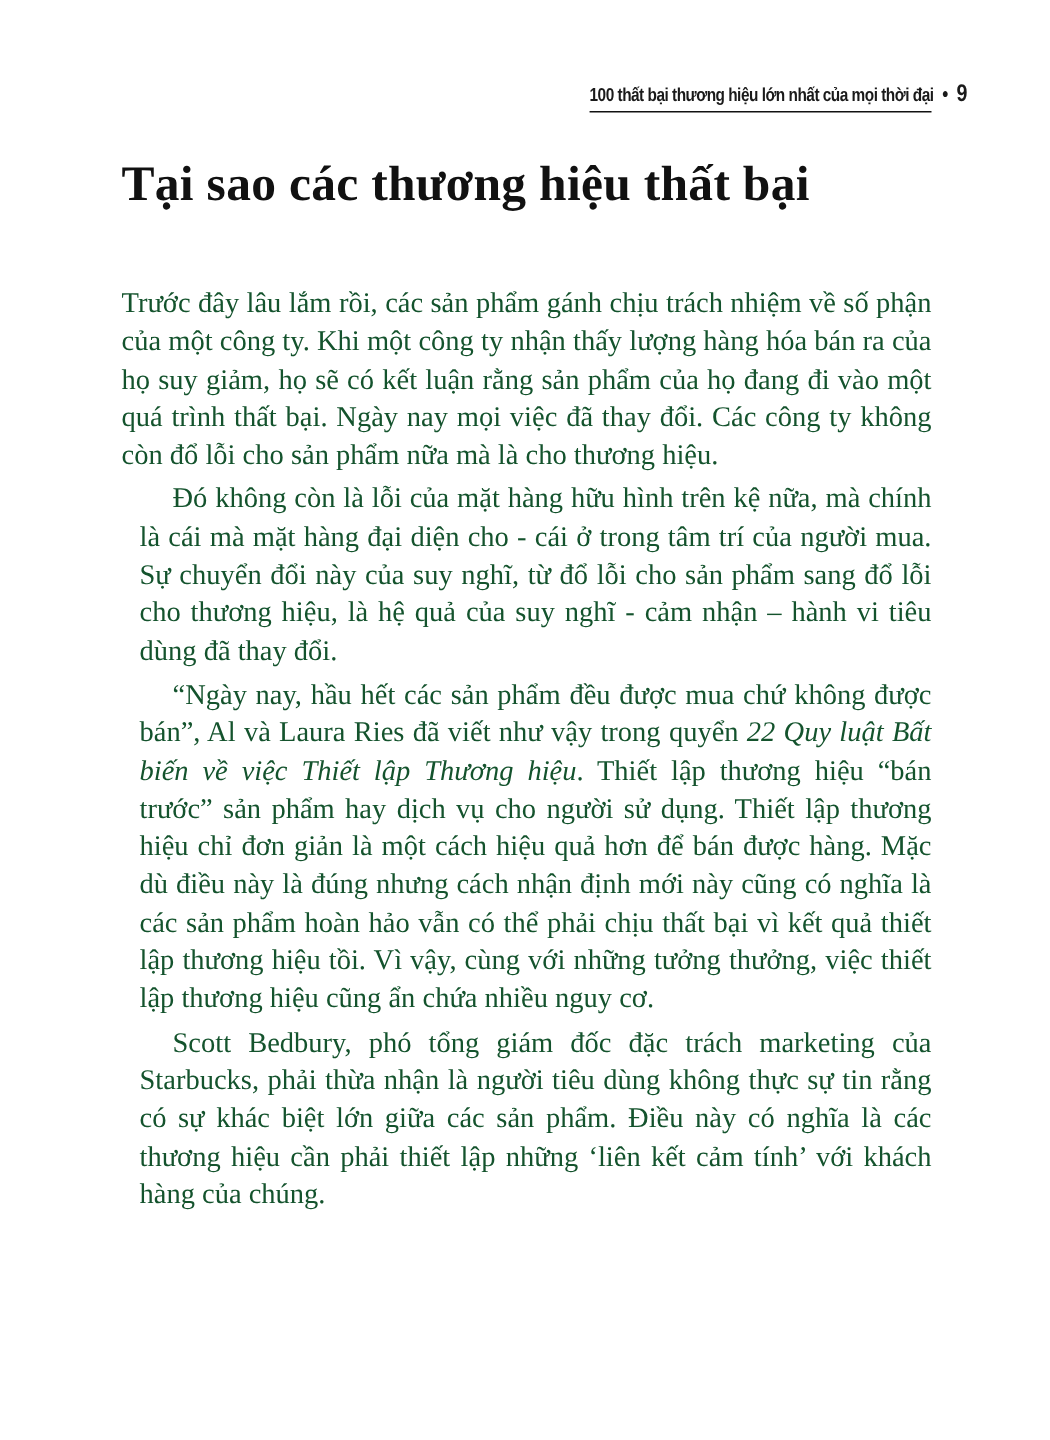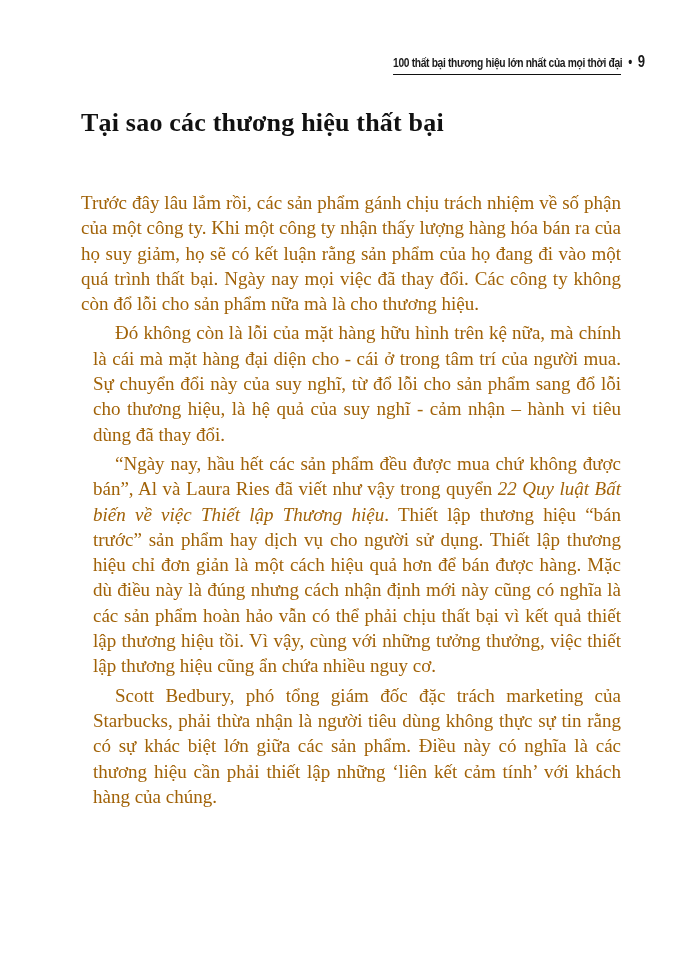--- a/index.html
+++ b/index.html
@@ -15,27 +15,27 @@
     font-size: 12.5px; font-weight: bold; letter-spacing: -0.4px;
     transform: scaleX(0.82); transform-origin: right center;
     padding-bottom: 2px; line-height: 18px;
     white-space: nowrap;
   }
   .running-header .bullet { font-size: 14px; margin: 0 4px; }
   .running-header .page-num { font-size: 16px; font-weight: bold; }
   .chapter-title {
     position: absolute; left: 81px; top: 103px;
     font-family: "Liberation Serif", serif; font-weight: bold;
-    font-size: 26px; line-height: 40px; color: #111; margin: 0;
+    font-size: 33px; line-height: 40px; color: #111; margin: 0;
     letter-spacing: 0.2px;
   }
   .body-text {
     position: absolute; left: 81px; top: 190px; width: 540px;
     font-family: "Liberation Serif", serif; font-size: 19px; line-height: 25.3px;
-    text-align: justify; color: #a16207;
+    text-align: justify; color: #14532d;
   }
   .body-text p { margin: 0 0 4px 0; }
   .body-text p.indent { text-indent: 22px; margin-left: 12px; }
   .body-text p.first { text-indent: 0; }
   em { font-style: italic; }
 </style>
 </head>
 <body>
 
 <div class="running-header">

